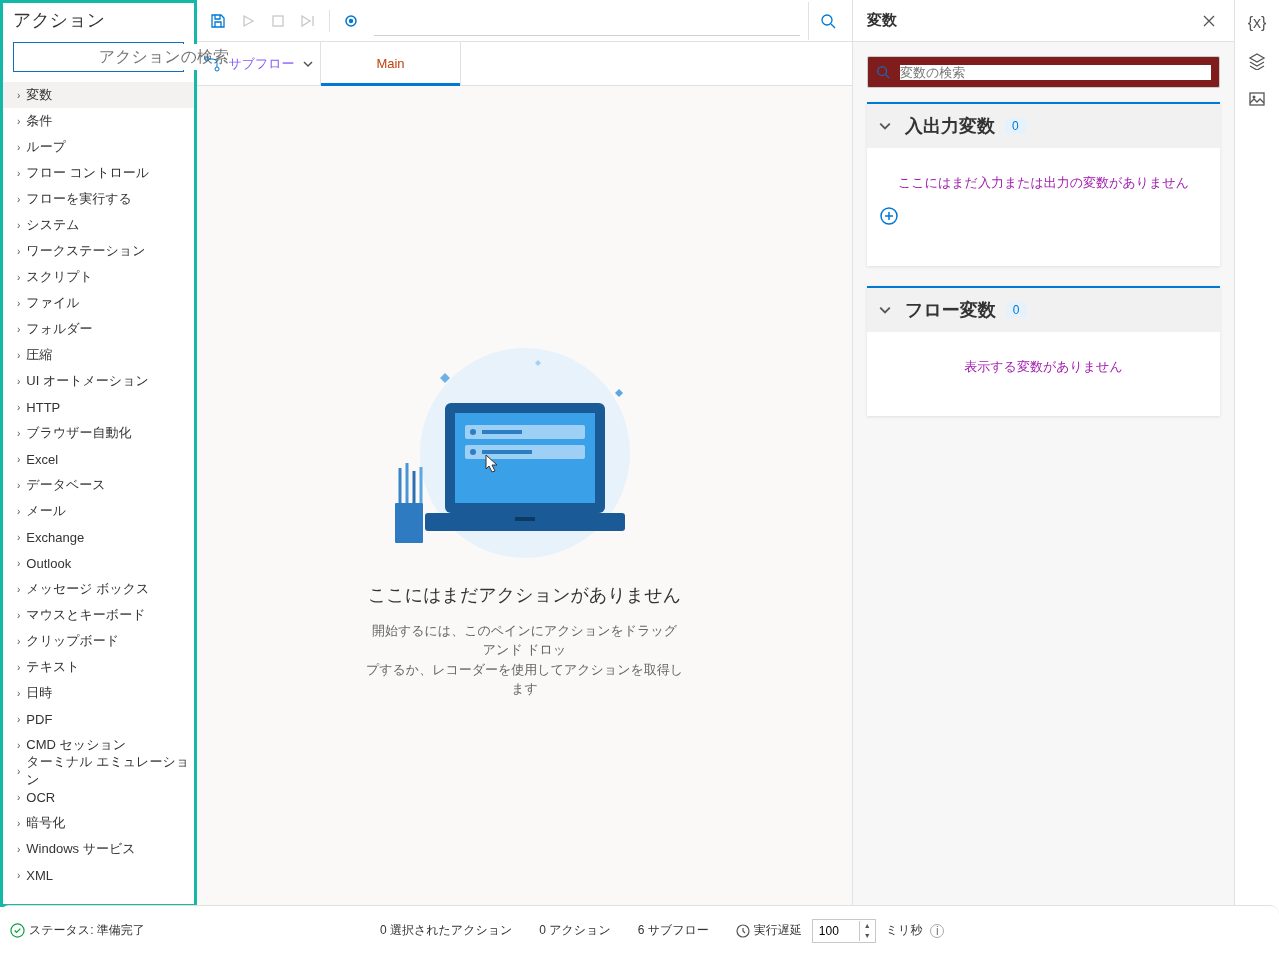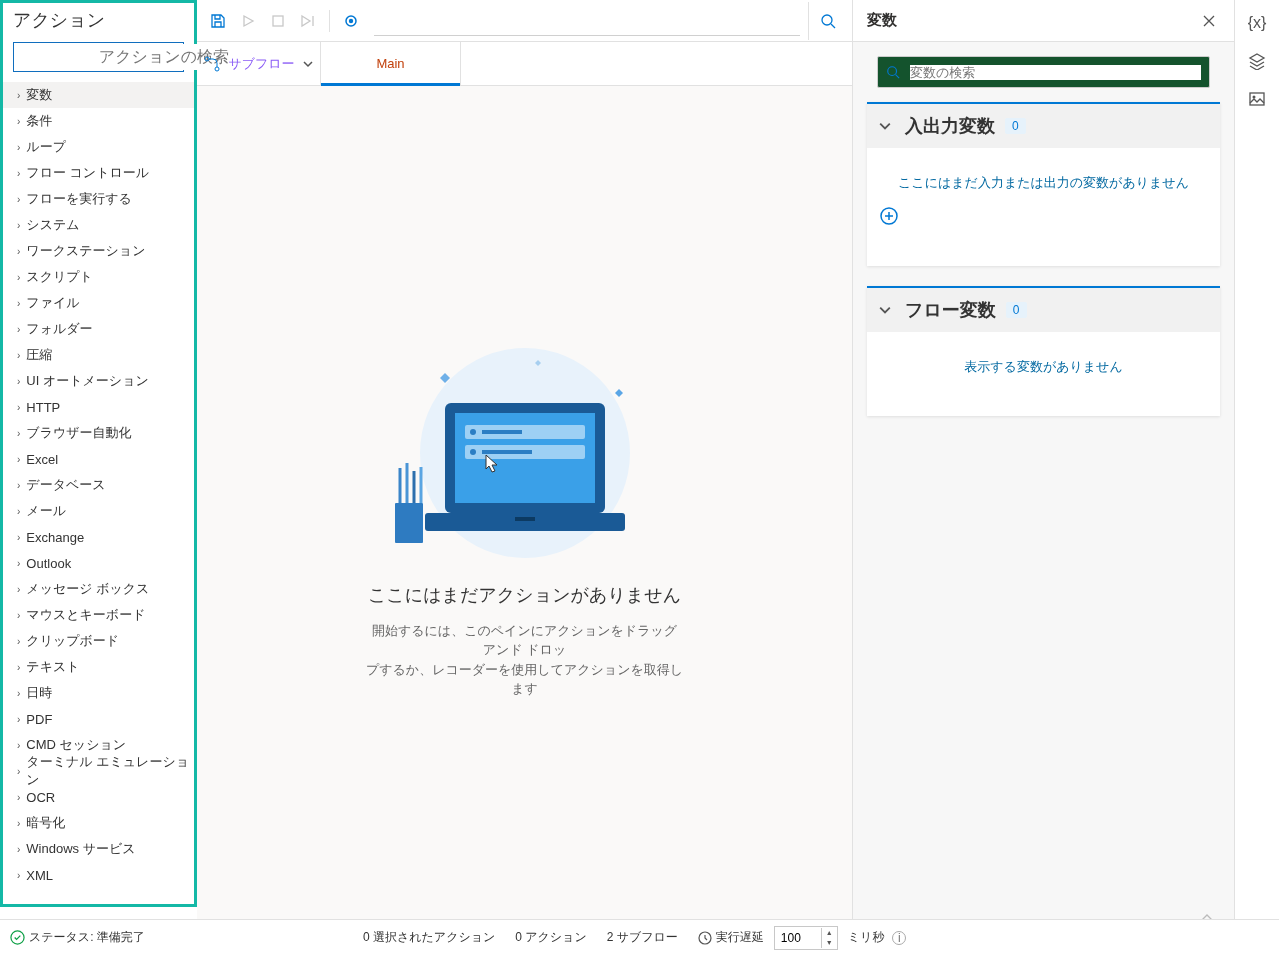--- a/index.html
+++ b/index.html
@@ -214,23 +214,23 @@
       font-weight: 600;
       flex: 1;
     }
     .vars-header .close {
       cursor: pointer;
       font-size: 16px;
       color: #555;
       padding: 4px;
     }
     .vars-search {
-      margin: 14px 24px;
+      margin: 14px 14px;
       border: 1px solid #ccc;
-      background: #14532d;
+      background: #7f1d1d;
       display: flex;
       align-items: center;
       height: 32px;
       padding: 0 8px;
       border-radius: 2px;
     }
     .vars-search .icon { color: #0078d4; margin-right: 10px; }
     .vars-search input {
       border: none;
       outline: none;
@@ -257,21 +257,21 @@
     .var-section-header .badge {
       background: #e6f2fb;
       color: #0078d4;
       padding: 1px 7px;
       font-size: 12px;
       border-radius: 2px;
     }
     .var-section-body {
       padding: 26px 12px 40px 12px;
       text-align: center;
-      color: #0369a1;
+      color: #a21caf;
       font-size: 13px;
     }
     .var-section-body .add-icon {
       display: block;
       margin: 14px auto 0;
       color: #0078d4;
       font-size: 22px;
       cursor: pointer;
     }
     .vars-panel-footer {
@@ -300,39 +300,40 @@
       color: #555;
       cursor: pointer;
       font-size: 16px;
     }
     
     .status-bar {
       position: absolute;
       bottom: 0;
       left: 0;
       right: 0;
-      height: 36px;
+      height: 50px;
       border-top: 1px solid #e1e1e1;
       background: #fff;
       display: flex;
       align-items: center;
       padding: 0 10px;
       font-size: 12px;
       color: #333;
       gap: 24px;
+      border-radius: 9px;
     }
     .status-bar .ok-icon {
       color: #0fa047;
       margin-right: 4px;
     }
     .status-bar .center-stats {
       position: absolute;
-      left: 363px;
-      display: flex;
-      gap: 20px;
+      left: 380px;
+      display: flex;
+      gap: 27px;
       align-items: center;
     }
     .delay-input {
       display: inline-flex;
       border: 1px solid #c8c8c8;
       height: 24px;
       align-items: center;
       margin: 14px 6px;
     }
     .delay-input input {
@@ -680,21 +681,21 @@
       <svg width="15" height="15" viewBox="0 0 16 16">
           <circle cx="8" cy="8" r="7" fill="none" stroke="currentColor" stroke-width="1.3"></circle>
           <path d="M5 8l2 2 4-4" fill="none" stroke="currentColor" stroke-width="1.5"></path>
         </svg>
     </span>
     <span>ステータス: 準備完了</span>
   </span>
   <div class="center-stats">
     <span>0 選択されたアクション</span>
     <span>0 アクション</span>
-    <span>2 サブフロー</span>
+    <span>6 サブフロー</span>
     <span style="display:flex;align-items:center;gap:4px">
       <span style="color:#555">
         <svg width="14" height="14" viewBox="0 0 14 14">
             <circle cx="7" cy="7" r="6" fill="none" stroke="currentColor" stroke-width="1.2"></circle>
             <path d="M7 4v3l2 2" fill="none" stroke="currentColor" stroke-width="1.2"></path>
           </svg>
       </span>
       <span>実行遅延</span>
       <span class="delay-input">
         <input type="text" value="100" style="">

